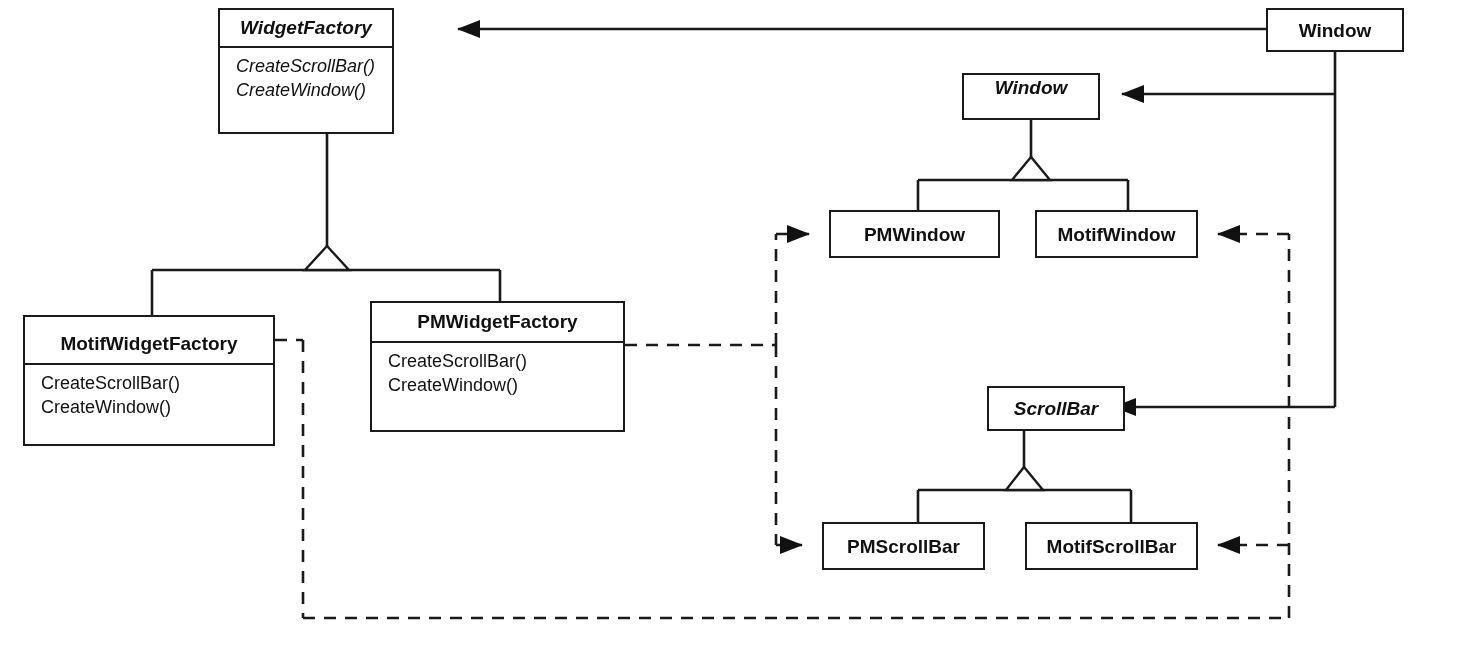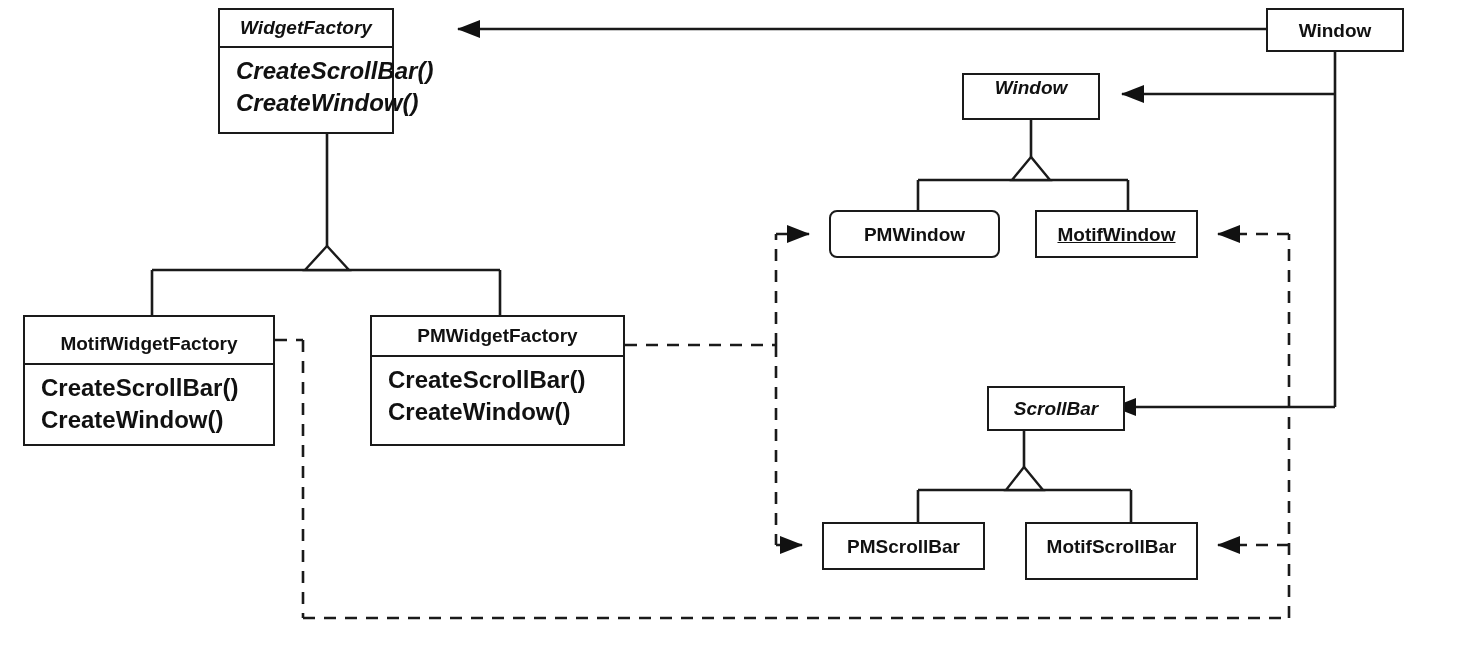--- a/index.html
+++ b/index.html
@@ -49,59 +49,59 @@
   .uml-class.abstract > .uml-name {
     font-style: italic;
   }
   .uml-ops {
     box-sizing: border-box;
     width: 100%;
     padding: 7px 0 8px 16px;
     text-align: left;
   }
   .uml-op {
-    font-size: 24px;
-    font-weight: bold;
+    font-size: 18px;
+    font-weight: normal;
     color: #111111;
     line-height: 1.33;
     white-space: nowrap;
   }
   .uml-class.abstract .uml-op {
     font-style: italic;
   }
 
   
   #cls-widgetfactory   { left: 218px; top: 8px;   width: 176px; height: 126px; }
   #cls-widgetfactory   .uml-name { padding: 8px 0 9px; }
 
   #cls-motifwidgetfactory { left: 23px;  top: 315px; width: 252px; height: 131px; }
   #cls-motifwidgetfactory .uml-name { padding: 17px 0 10px; }
 
-  #cls-pmwidgetfactory    { left: 370px; top: 315px; width: 255px; height: 131px; }
+  #cls-pmwidgetfactory    { left: 370px; top: 301px; width: 255px; height: 131px; }
   #cls-pmwidgetfactory    .uml-name { padding: 9px 0 10px; }
 
   #cls-client      { left: 1266px; top: 8px;   width: 138px; height: 44px; }
   #cls-client      .uml-name { padding: 11px 0 0; }
 
   #cls-window      { left: 962px;  top: 73px;  width: 138px; height: 47px; }
   #cls-window      .uml-name { padding: 3px 0 0; }
 
-  #cls-pmwindow    { left: 829px;  top: 210px; width: 171px; height: 48px; border-radius: 8px; }
+  #cls-pmwindow    { left: 829px;  top: 210px; width: 171px; height: 48px; }
   #cls-pmwindow    .uml-name { padding: 13px 0 0; }
 
   #cls-motifwindow { left: 1035px; top: 210px; width: 163px; height: 48px; }
-  #cls-motifwindow .uml-name { padding: 13px 0 0; text-decoration: underline; }
+  #cls-motifwindow .uml-name { padding: 13px 0 0; }
 
   #cls-scrollbar   { left: 955px;  top: 386px; width: 138px; height: 45px; margin-left: 32px; }
   #cls-scrollbar   .uml-name { padding: 11px 0 0; }
 
   #cls-pmscrollbar    { left: 822px;  top: 522px; width: 163px; height: 48px; }
   #cls-pmscrollbar    .uml-name { padding: 13px 0 0; }
 
-  #cls-motifscrollbar { left: 1025px; top: 522px; width: 173px; height: 58px; }
+  #cls-motifscrollbar { left: 1025px; top: 522px; width: 173px; height: 48px; }
   #cls-motifscrollbar .uml-name { padding: 13px 0 0; }
 </style>
 </head>
 <body>
 
 <div id="diagram-root">
 
   <svg id="edge-layer" viewBox="0 0 1463 651" width="1463" height="651" xmlns="http://www.w3.org/2000/svg">
     <defs>
       <marker id="mk-filled" viewBox="0 0 10 10" refX="9.5" refY="5" markerWidth="9" markerHeight="9" orient="auto-start-reverse">

